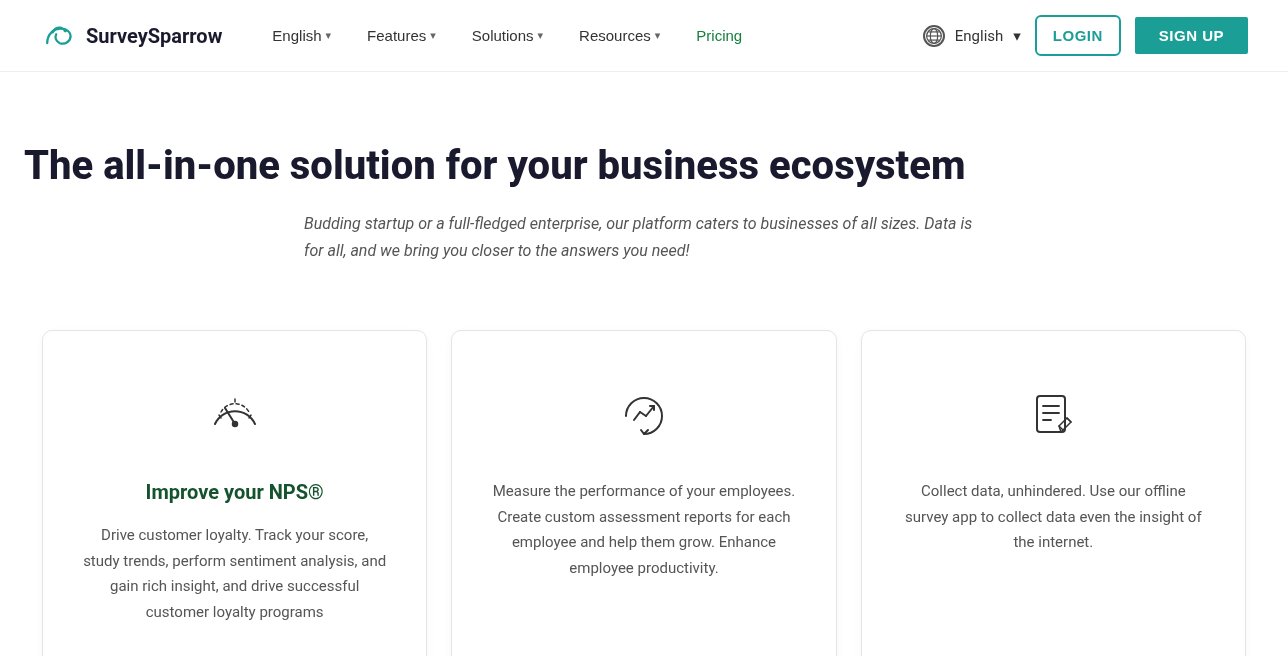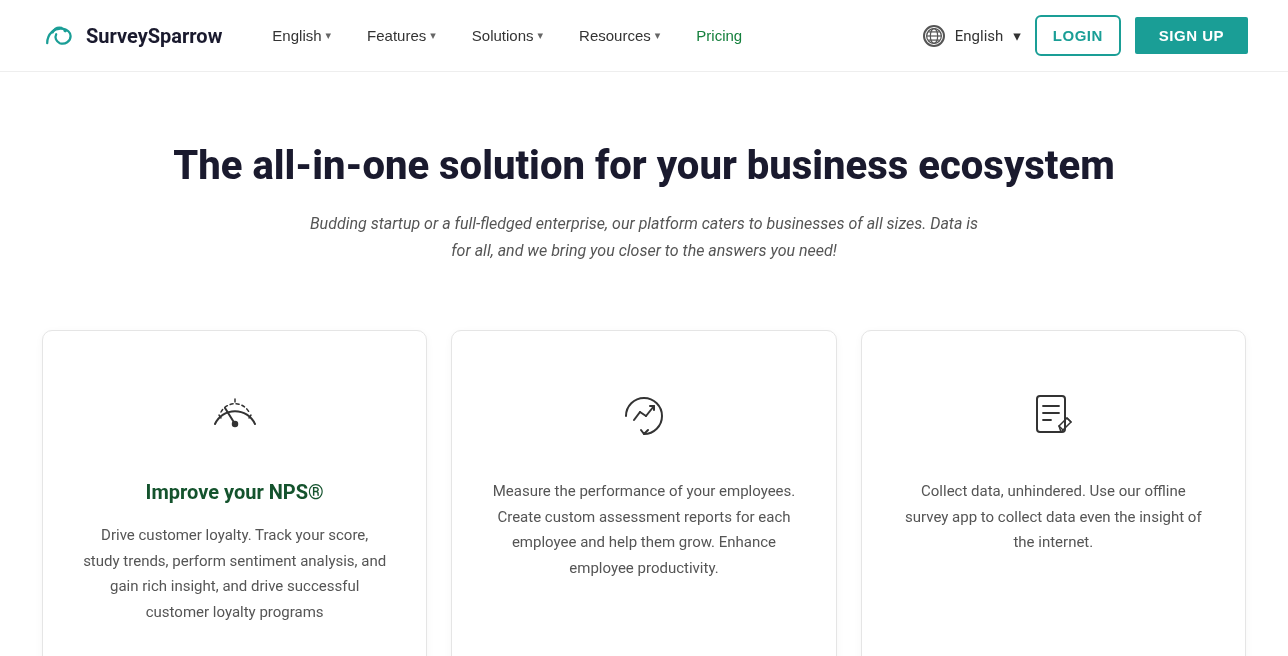--- a/index.html
+++ b/index.html
@@ -61,21 +61,20 @@
       border-radius: 2px;
       background: #1a9e96;
       color: #fff;
       font-size: 15px; font-weight: 700;
       cursor: pointer;
       letter-spacing: 0.5px;
     }
 
     
     .hero {
-      text-align: center;
       padding: 70px 24px 50px;
     }
     .hero h1 {
       font-size: 40px; font-weight: 800; color: #1a1a2e;
       line-height: 1.2; margin-bottom: 20px;
     }
     .hero p {
       font-size: 16px; color: #555; max-width: 680px; margin: 16px auto;
       line-height: 1.7;
       font-style: italic;

